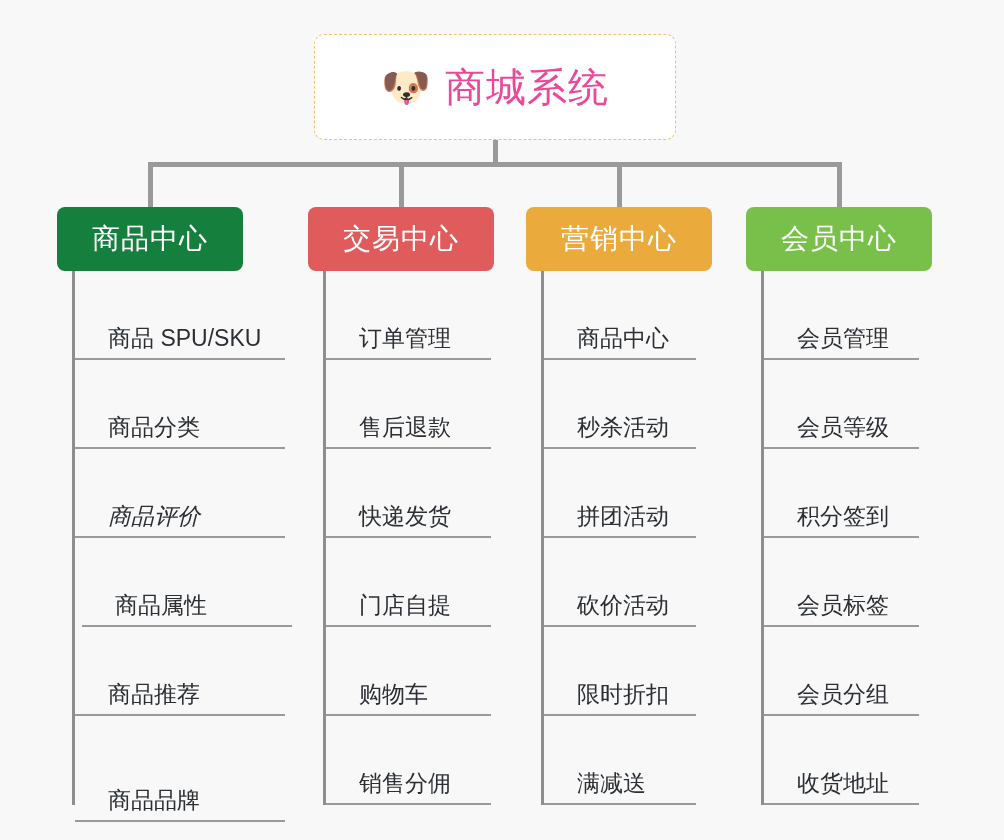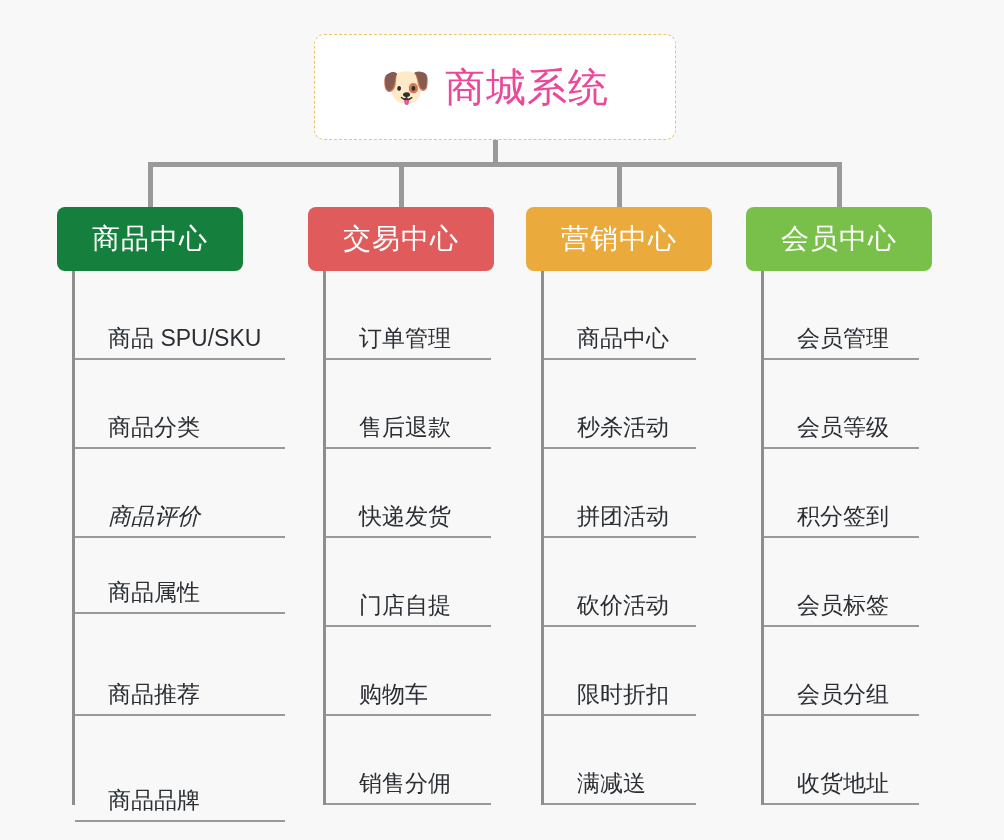--- a/index.html
+++ b/index.html
@@ -116,21 +116,21 @@
           <div class="leaf-underline" style="width: 210px; background: rgb(154, 154, 154);"></div>
         </div>
         <div class="leaf" style="top: 89px; width: 220px;">
           <span class="leaf-label">商品分类</span>
           <div class="leaf-underline" style="width: 210px; background: rgb(154, 154, 154);"></div>
         </div>
         <div class="leaf" style="top: 178px; width: 220px; font-style: italic;">
           <span class="leaf-label">商品评价</span>
           <div class="leaf-underline" style="width: 210px; background: rgb(154, 154, 154);"></div>
         </div>
-        <div class="leaf" style="top: 254px; width: 220px;">
+        <div class="leaf" style="top: 267px; width: 220px; margin-left: 7px;">
           <span class="leaf-label">商品属性</span>
           <div class="leaf-underline" style="width: 210px; background: rgb(154, 154, 154);"></div>
         </div>
         <div class="leaf" style="top: 356px; width: 220px;">
           <span class="leaf-label">商品推荐</span>
           <div class="leaf-underline" style="width: 210px; background: rgb(154, 154, 154);"></div>
         </div>
         <div class="leaf" style="top: 434px; width: 220px; margin-top: 28px;">
           <span class="leaf-label">商品品牌</span>
           <div class="leaf-underline" style="width: 210px; background: rgb(154, 154, 154);"></div>

